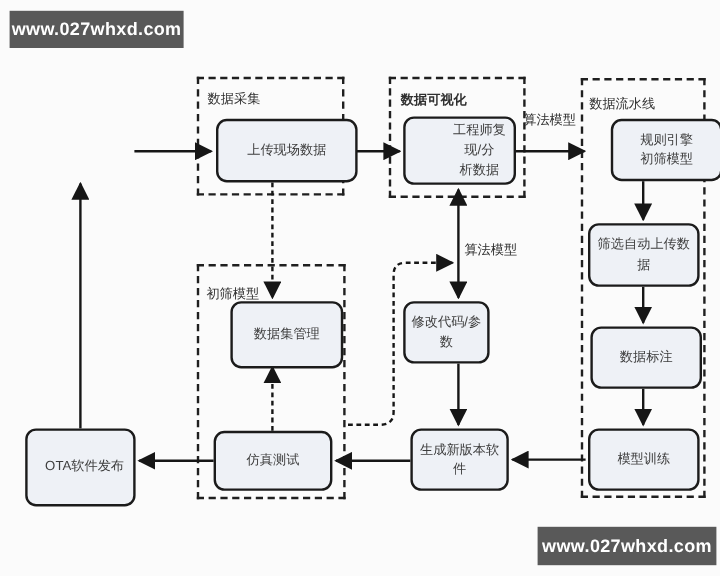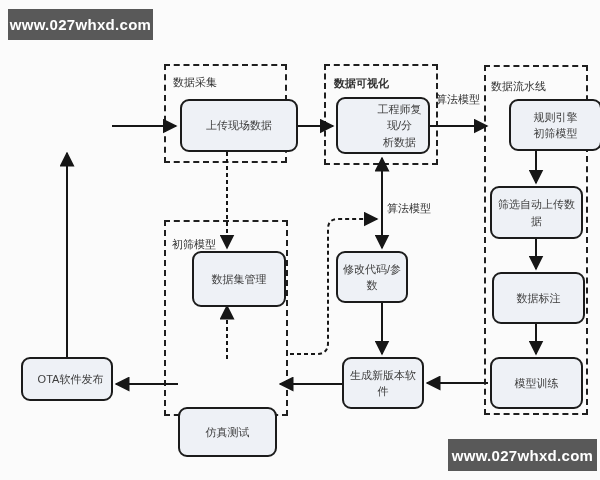--- a/index.html
+++ b/index.html
@@ -78,22 +78,22 @@
   <div class="node" style="left:490px;top:99px;width:93px;height:52px;margin-left:19px;">规则引擎
 初筛模型</div>
   <div class="node" style="left:490px;top:186px;width:93px;height:53px;">筛选自动上传数
 据</div>
   <div class="node" style="left:492px;top:272px;width:93px;height:52px;">数据标注</div>
   <div class="node" style="left:490px;top:357px;width:93px;height:52px;">模型训练</div>
   <div class="node" style="left:336px;top:251px;width:72px;height:52px;">修改代码/参数</div>
   <div class="node" style="left:180px;top:251px;width:94px;height:56px;margin-left:12px;">数据集管理</div>
   <div class="node" style="left:342px;top:357px;width:82px;height:52px;">生成新版本软
 件</div>
-  <div class="node" style="left:178px;top:359px;width:99px;height:50px;margin-top:48px;">仿真测试</div>
-  <div class="node" style="left:21px;top:357px;width:92px;height:44px;padding-left:10px;">OTA软件发布</div>
+  <div class="node" style="left:178px;top:359px;width:99px;height:50px;">仿真测试</div>
+  <div class="node" style="left:21px;top:357px;width:92px;height:65px;padding-left:10px;">OTA软件发布</div>
 
   <span class="edge-label" style="left:436px;top:92px;">算法模型</span>
   <span class="edge-label" style="left:387px;top:201px;">算法模型</span>
 
   <div class="banner" style="left:8px;top:9px;width:145px;height:31px;">www.027whxd.com</div>
   <div class="banner" style="left:448px;top:439px;width:149px;height:32px;">www.027whxd.com</div>
 
 </div>
 
 </body></html>

